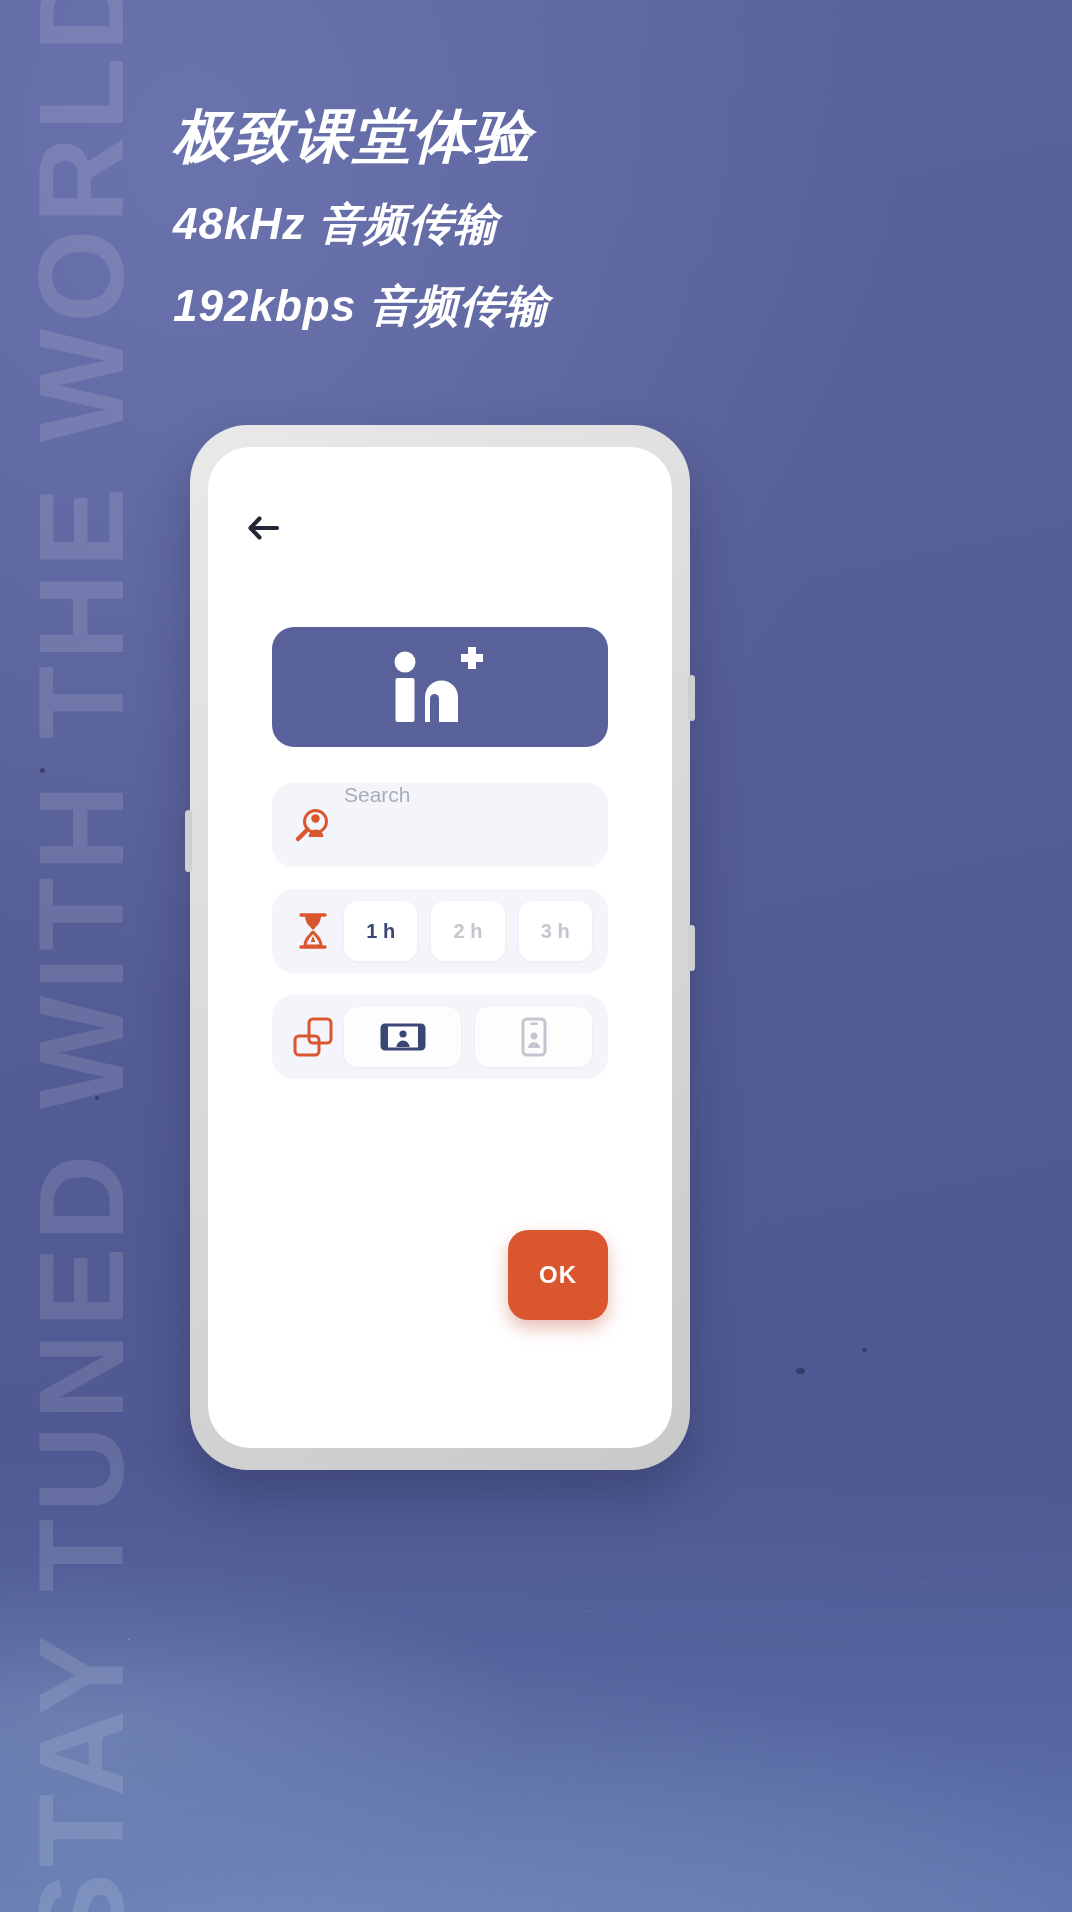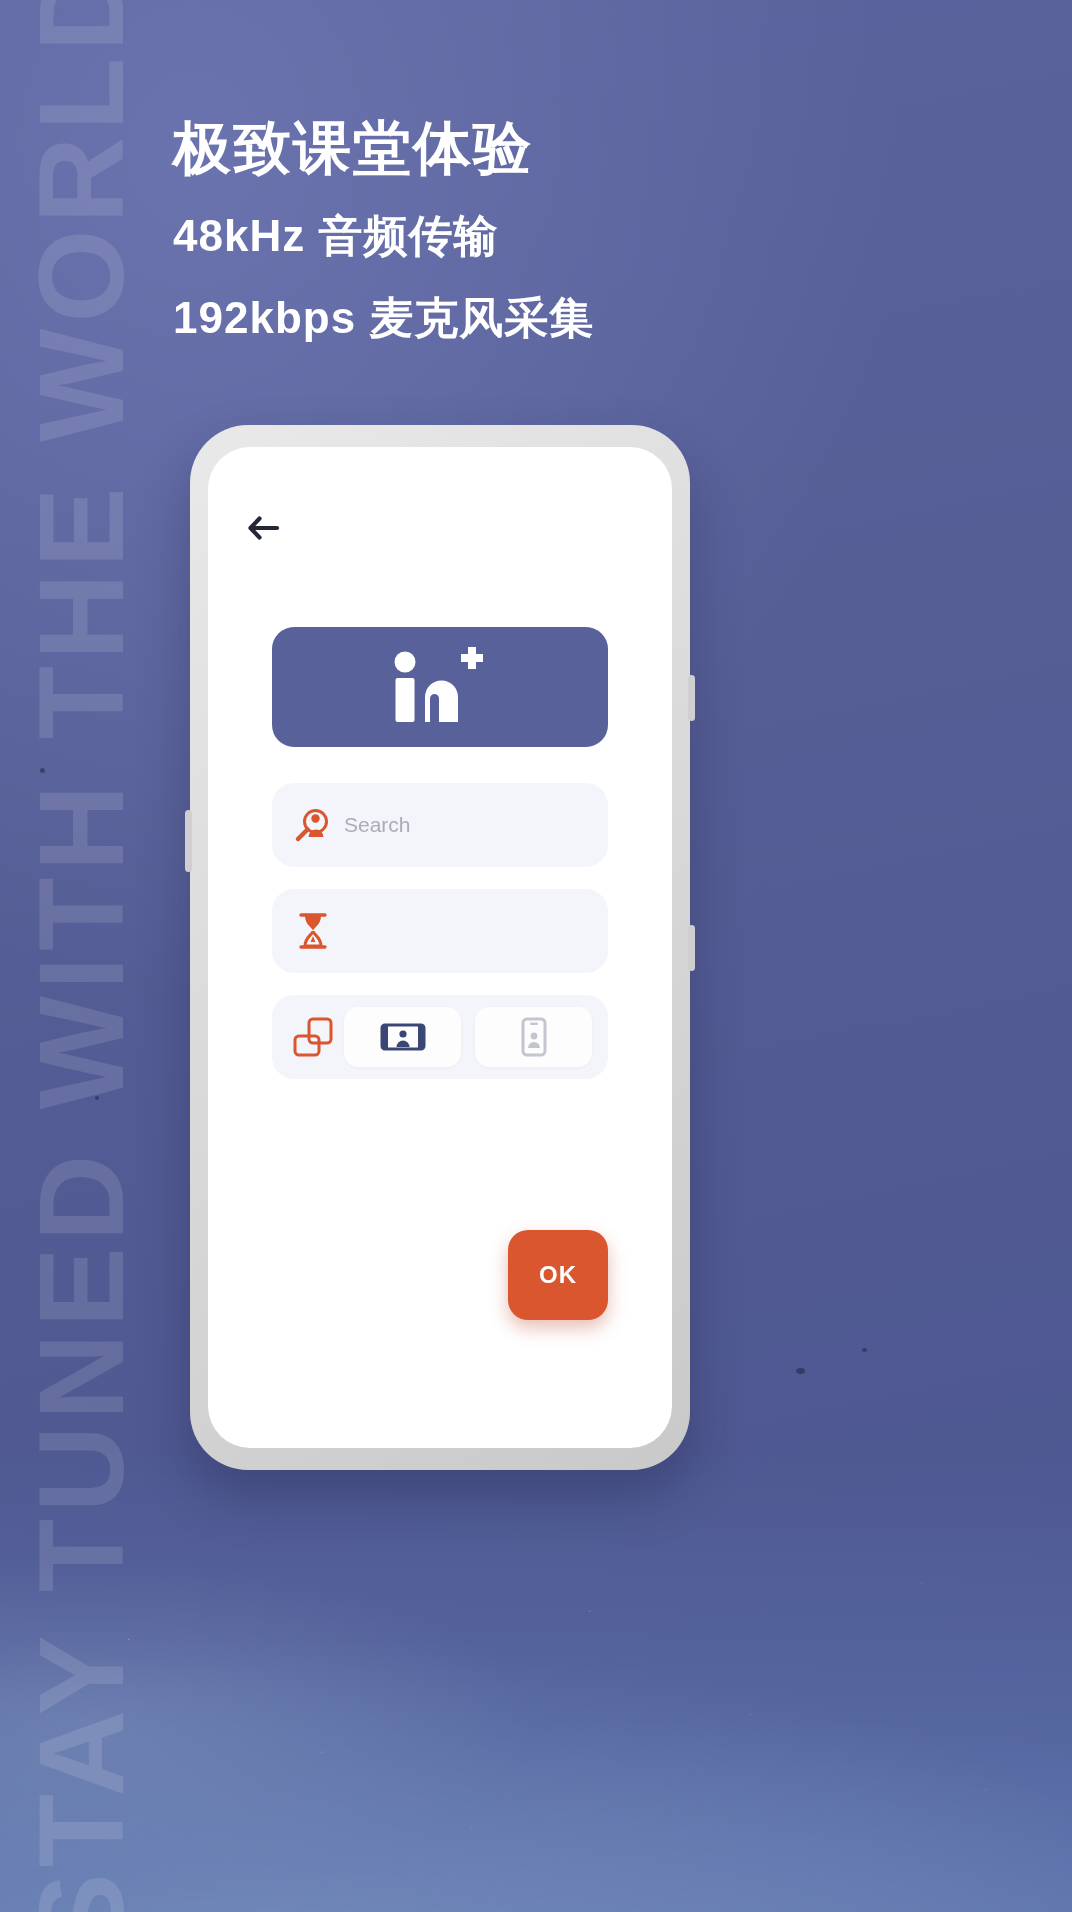--- a/index.html
+++ b/index.html
@@ -49,21 +49,21 @@
     white-space:nowrap;
     font-size:120px;
     font-weight:bold;
     letter-spacing:6px;
     color:rgba(255,255,255,.12);
     line-height:1;
     font-family:"Liberation Sans","DejaVu Sans",sans-serif;
   }
 
   
-  #headline{position:absolute;left:173px;top:116px;width:620px;}
+  #headline{position:absolute;left:173px;top:104px;width:620px;font-style:italic;}
   #headline .h1{
     font-size:58px;font-weight:bold;color:#ffffff;letter-spacing:2px;
     margin:0 0 32px 0;line-height:1.1;
   }
   #headline .h2{
     font-size:44px;font-weight:bold;color:#ffffff;letter-spacing:1px;
     margin:0 0 34px 0;line-height:1.1;
   }
 
   
@@ -100,21 +100,21 @@
 
   .logo-banner{
     height:120px;border-radius:22px;background:#59619b;
     display:flex;align-items:center;justify-content:center;
     margin-bottom:36px;
   }
   .logo-mark{width:96px;height:84px;display:block;}
 
   .row{
     background:#f4f5fa;border-radius:22px;height:84px;
-    display:flex;align-items:center;margin-bottom:22px;padding:0 10px;
+    display:flex;margin-bottom:22px;padding:0 10px;
     box-sizing:border-box;
   }
   .row .ico{
     width:62px;min-width:62px;display:flex;align-items:center;justify-content:center;
   }
   .row .ico svg{display:block;}
 
   .placeholder{font-size:21px;color:#a9adb8;font-weight:normal;}
   .datetime{font-size:22px;color:#3a4775;font-weight:bold;letter-spacing:.5px;}
 
@@ -152,21 +152,21 @@
   <div class="speck" style="left:862px;top:1348px;width:5px;height:4px;"></div>
 </div>
 
 <div id="watermark">
   <span>STAY TUNED WITH THE WORLD</span>
 </div>
 
 <div id="headline">
   <p class="h1">极致课堂体验</p>
   <p class="h2">48kHz 音频传输</p>
-  <p class="h2">192kbps 麦克风采集</p>
+  <p class="h2">192kbps 音频传输</p>
 </div>
 
 <div id="phone">
   <div class="btn-vol"></div>
   <div class="btn-pwr"></div>
   <div class="btn-pwr2"></div>
 
   <div id="screen">
 
     <div id="backrow">
@@ -202,20 +202,25 @@
 
       <div class="row">
         <div class="ico">
           <svg width="38" height="40" viewBox="0 0 38 40">
             <line x1="7" y1="4" x2="31" y2="4" stroke="#d9562f" stroke-width="3.4" stroke-linecap="round"></line>
             <line x1="7" y1="36" x2="31" y2="36" stroke="#d9562f" stroke-width="3.4" stroke-linecap="round"></line>
             <path d="M11 5 C11 14, 19 17, 19 20 C19 17, 27 14, 27 5 Z" fill="#d9562f"></path>
             <path d="M11 35 C11 26, 19 23, 19 20 C19 23, 27 26, 27 35 Z" fill="none" stroke="#d9562f" stroke-width="3"></path>
             <path d="M19 25 l2.4 6 h-4.8 Z" fill="#d9562f"></path>
           </svg>
+        </div>
+        <div class="seg">
+          <div class="chip sel">1 h</div>
+          <div class="chip">2 h</div>
+          <div class="chip">3 h</div>
         </div>
       </div>
 
       <div class="row">
         <div class="ico">
           <svg width="42" height="40" viewBox="0 0 42 40">
             <rect x="17" y="2" width="22" height="24" rx="4" fill="none" stroke="#d9562f" stroke-width="3"></rect>
             <rect x="3" y="19" width="24" height="19" rx="4" fill="none" stroke="#d9562f" stroke-width="3"></rect>
           </svg>
         </div>

